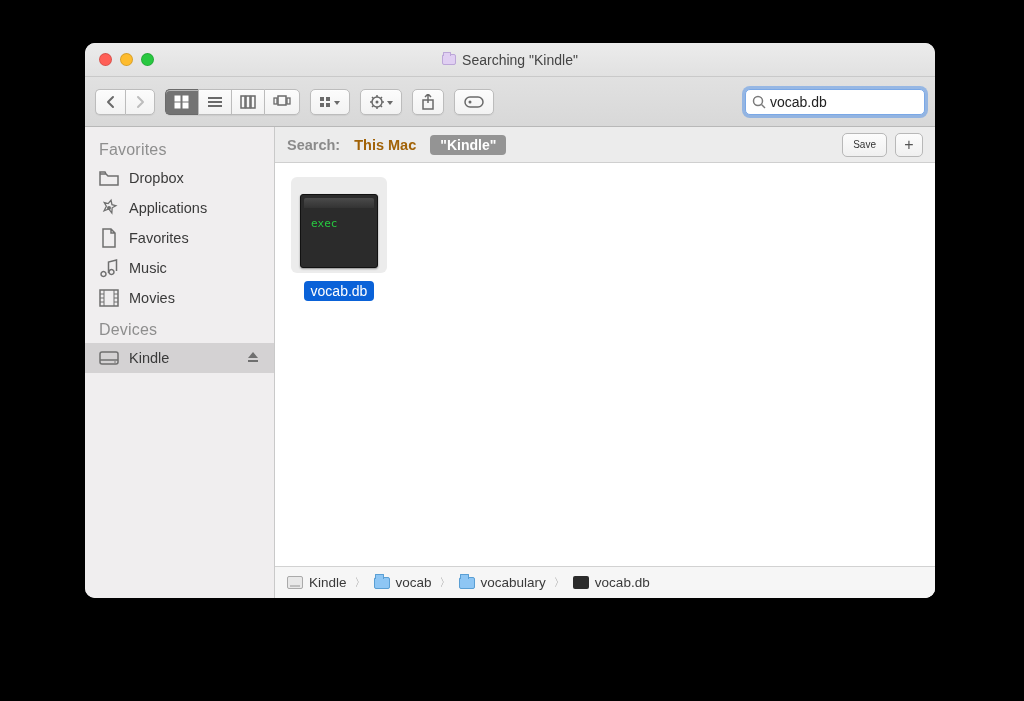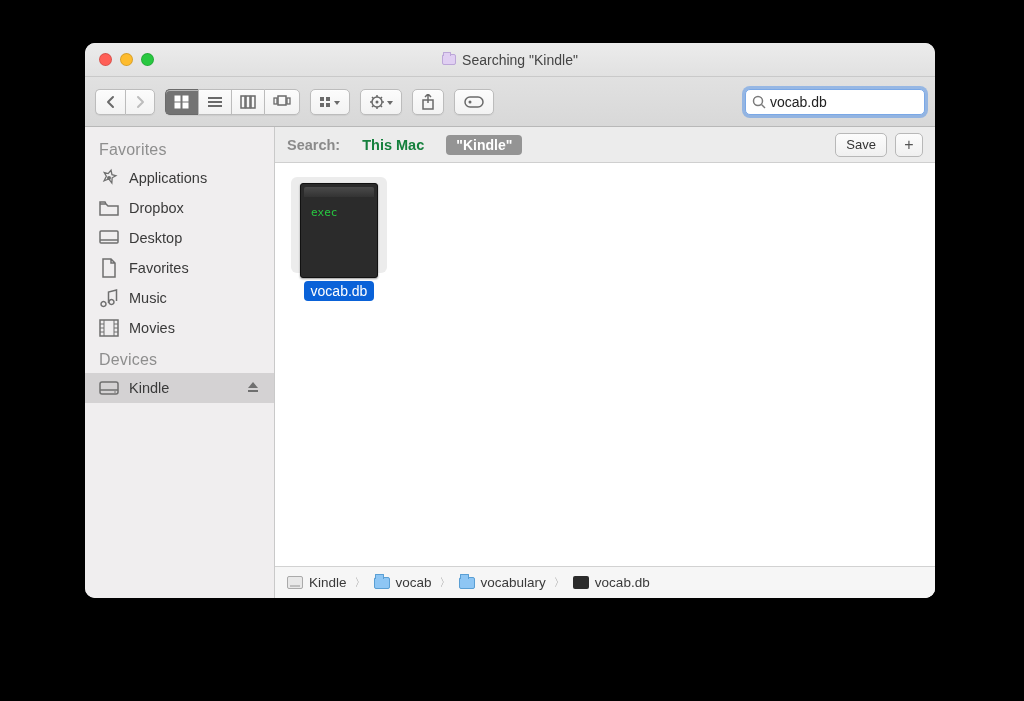--- a/index.html
+++ b/index.html
@@ -61,40 +61,40 @@
   }
   .sb-heading { font-size:16px; color:#8e8e8e; padding:8px 14px 4px; font-weight:500; letter-spacing:0.2px; }
   .sb-item { display:flex; align-items:center; gap:10px; padding:5px 14px; font-size:14.5px; color:#3a3a3a; cursor:default; }
   .sb-item.selected { background:#d4d2d3; }
   .sb-item .icon { width:20px; height:20px; display:flex; align-items:center; justify-content:center; color:#6f6f6f; flex:0 0 auto; }
   .sb-item .eject { margin-left:auto; color:#6f6f6f; }
   
   .main { flex:1; display:flex; flex-direction:column; background:#fff; }
   .searchbar {
     height: 36px; background:#ececec; border-bottom:1px solid #cfcfcf;
-    display:flex; align-items:center; padding:0 12px; gap:22px; font-size:14.5px;
+    display:flex; align-items:center; padding:0 12px; gap:14px; font-size:14.5px;
   }
   .searchbar .lbl { color:#8a8a8a; font-weight:600; }
-  .scope { color:#15803d; font-weight:700; cursor:default; }
+  .scope { color:#a16207; font-weight:700; cursor:default; }
   .scope-pill { background:#949494; color:#fff; font-weight:700; padding:2px 10px; border-radius:4px; cursor:default; font-size:14px; }
   .searchbar .right { margin-left:auto; display:flex; gap:8px; }
   .save-btn, .plus-btn {
     height:24px; padding:0 10px; background:linear-gradient(#fcfcfc,#f0f0f0);
-    border:1px solid #b8b8b8; border-radius:5px; font-size:13px; color:#333;
+    border:1px solid #b8b8b8; border-radius:5px; font-size:10px; color:#333;
     display:flex; align-items:center; justify-content:center;
   }
   .plus-btn { width:28px; padding:0; font-size:16px; color:#555; }
   .file-area { flex:1; padding:14px; overflow:auto; }
   .file-item { width:100px; text-align:center; cursor:default; }
   .file-icon-wrap {
     width:96px; height:96px; background:#ececec; border-radius:6px;
     display:flex; align-items:center; justify-content:center; margin:0 auto;
   }
   .exec-icon {
-    width:78px; height:95px; background:#2b2b2b; border:1px solid #111; border-radius:3px;
+    width:78px; height:74px; background:#2b2b2b; border:1px solid #111; border-radius:3px;
     box-shadow: 0 1px 2px rgba(0,0,0,0.4); position:relative;margin-top:11px;
   }
   .exec-icon::before {
     content:""; position:absolute; left:3px; right:3px; top:3px; height:10px;
     background:linear-gradient(#4a4a4a,#333); border-radius:2px 2px 0 0;
   }
   .exec-icon .exec-text { position:absolute; top:22px; left:10px; font-family:Menlo,monospace; font-size:11px; color:#27c840; }
   .file-label {
     display:inline-block; margin-top:8px; background:#0a62d8; color:#fff;
     font-size:14px; padding:2px 7px; border-radius:4px;
@@ -231,46 +231,37 @@
   </div>
 
   <div class="body">
     <div class="sidebar">
 
       <div class="sb-heading">Favorites</div>
 
 
       <div class="sb-item">
         <span class="icon">
+          <svg width="20" height="16">
+              <path d="M1 4 h6 l2 2 h10 v9 h-18 z M1 4 v-2 h5 l1 2" fill="none" stroke="#6f6f6f" stroke-width="1.5"></path>
+            </svg>
+        </span>
+        <span>Dropbox</span>
+      </div>
+
+      <div class="sb-item">
+        <span class="icon">
           <svg width="20" height="20">
               <path d="M10 2 l2 4 h4 l-3 3 1 5 -4 -3 -4 3 1 -5 -3 -3 h4 z" fill="none" stroke="#6f6f6f" stroke-width="1.3" transform="rotate(15 10 10)"></path>
               <circle cx="10" cy="10" r="2" fill="#6f6f6f"></circle>
             </svg>
         </span>
         <span>Applications</span>
       </div>
 
-      <div class="sb-item">
-        <span class="icon">
-          <svg width="20" height="16">
-              <path d="M1 4 h6 l2 2 h10 v9 h-18 z M1 4 v-2 h5 l1 2" fill="none" stroke="#6f6f6f" stroke-width="1.5"></path>
-            </svg>
-        </span>
-        <span>Dropbox</span>
-      </div>
-
-      <div class="sb-item">
-        <span class="icon">
-          <svg width="20" height="16">
-              <rect x="1" y="1" width="18" height="12" rx="1" fill="none" stroke="#6f6f6f" stroke-width="1.5"></rect>
-              <line x1="1" y1="10" x2="19" y2="10" stroke="#6f6f6f" stroke-width="1.5"></line>
-            </svg>
-        </span>
-        <span>Desktop</span>
-      </div>
 
       <div class="sb-item">
         <span class="icon">
           <svg width="18" height="20">
               <path d="M3 1 h8 l4 4 v14 h-12 z M11 1 v4 h4" fill="none" stroke="#6f6f6f" stroke-width="1.5"></path>
             </svg>
         </span>
         <span>Favorites</span>
       </div>
 

